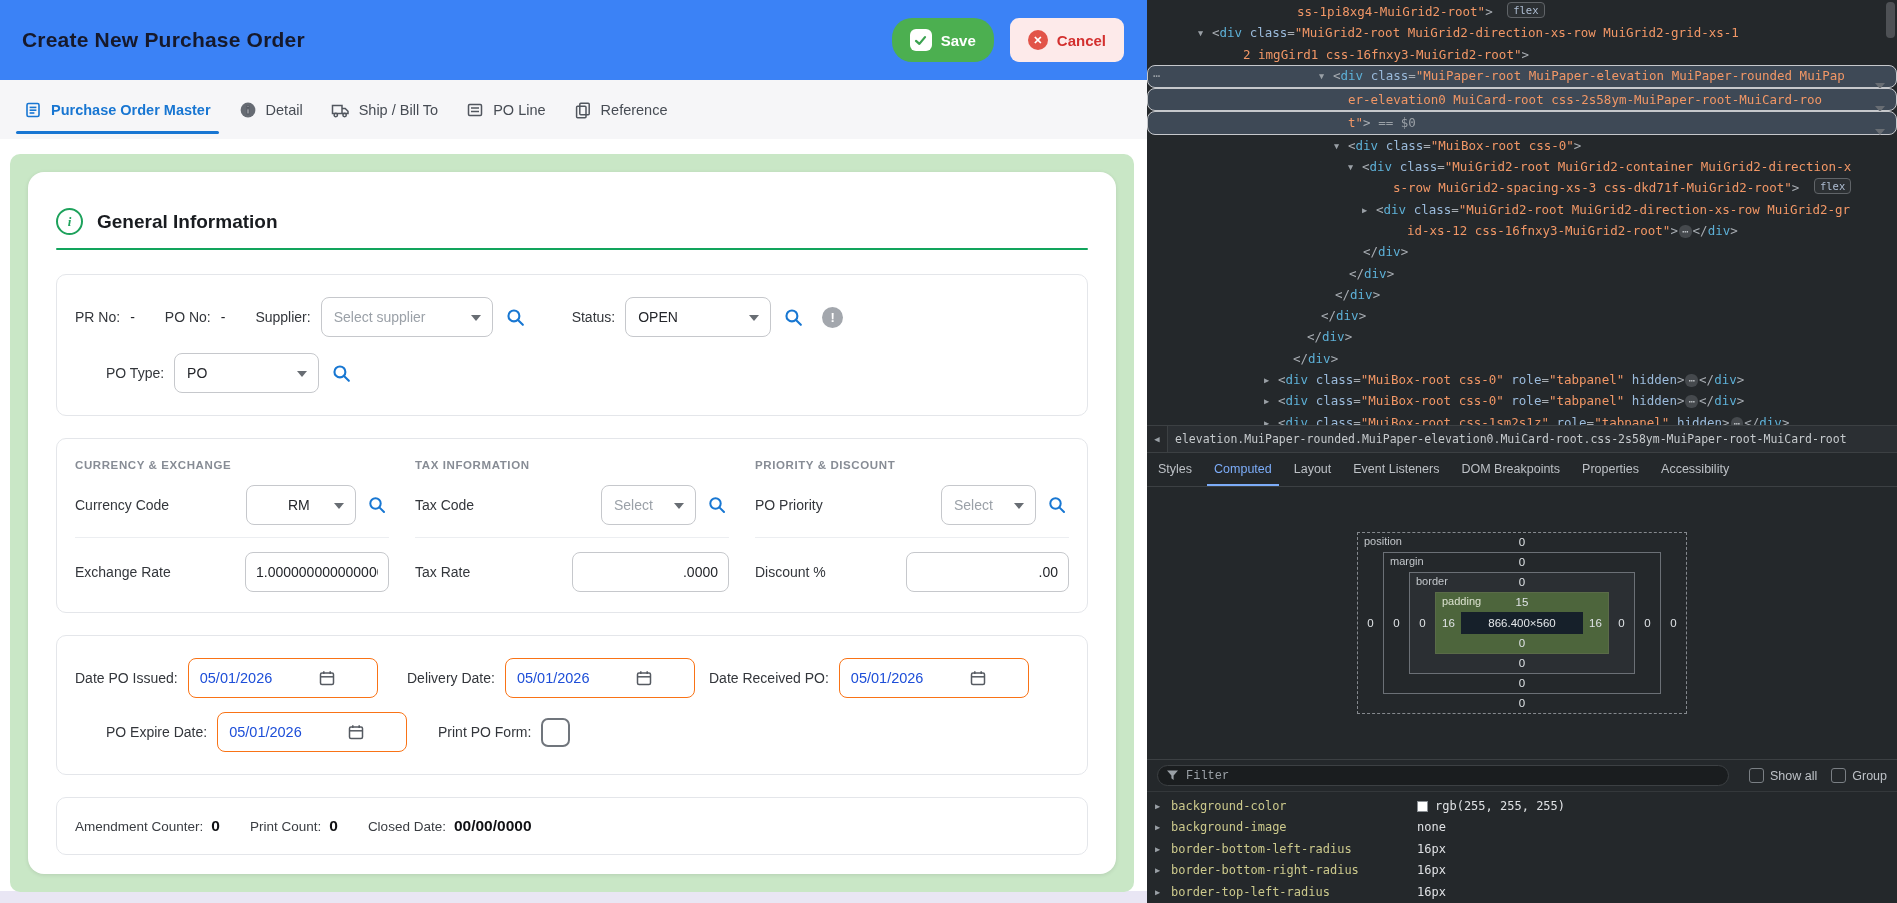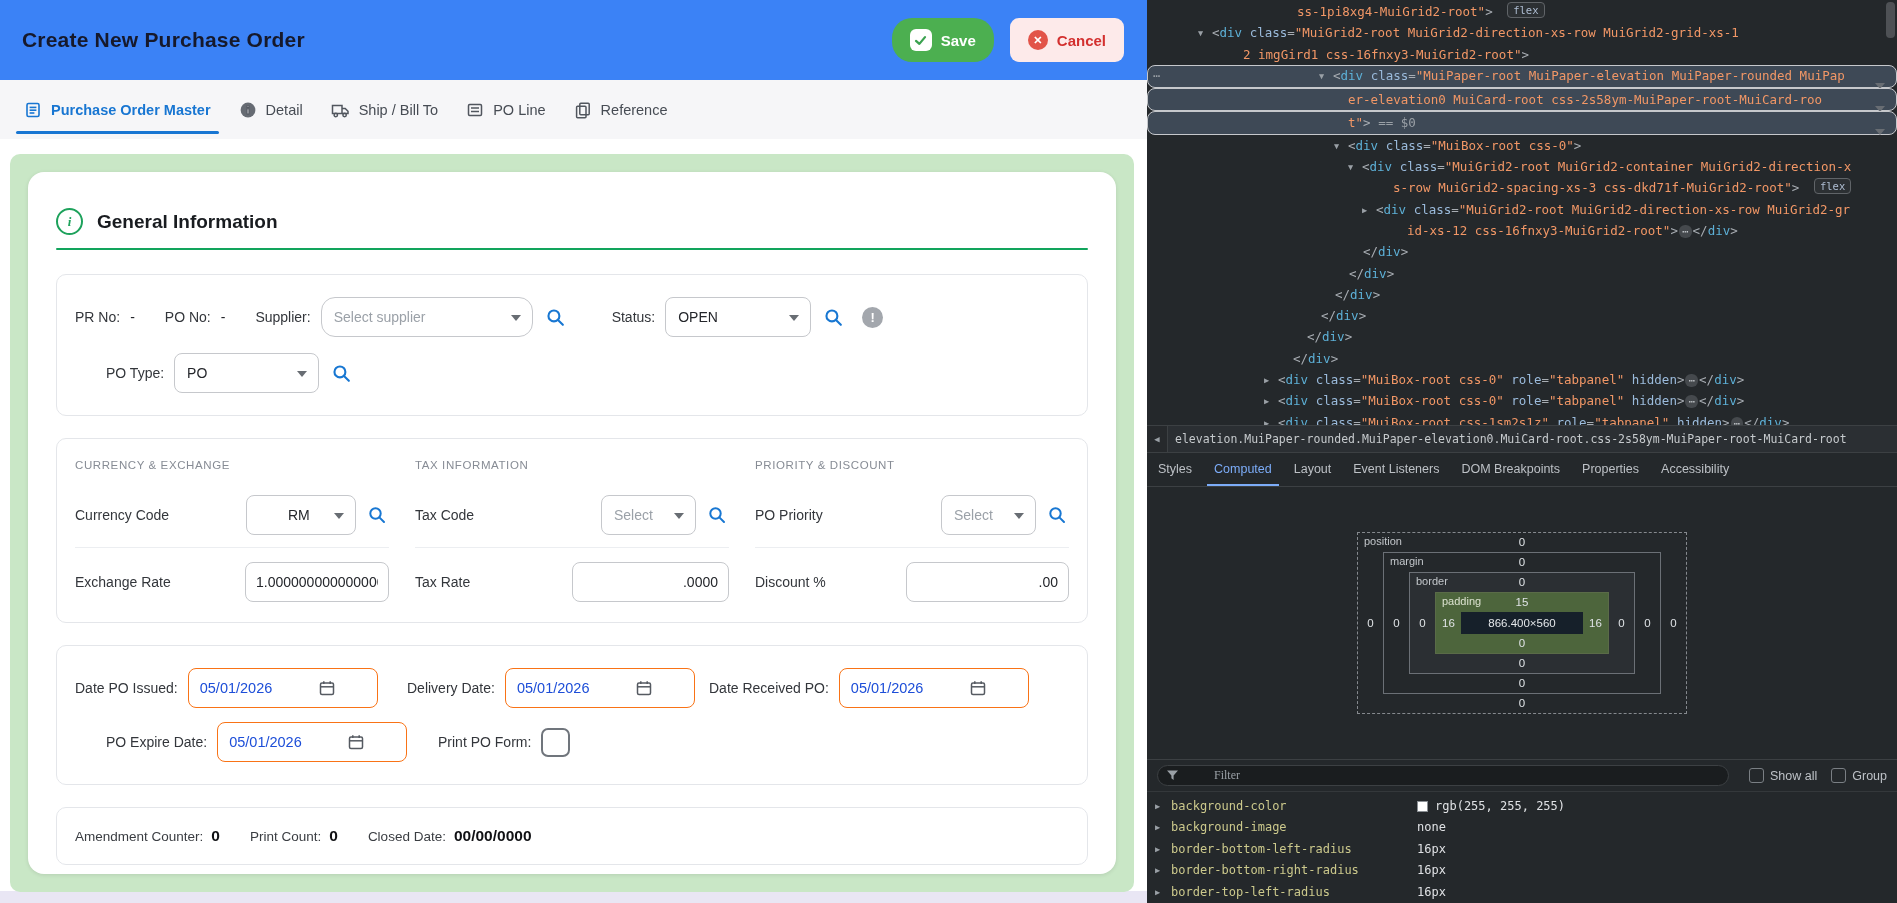--- a/index.html
+++ b/index.html
@@ -44,21 +44,21 @@
 
   .sel{position:relative;height:40px;border:1px solid #c6c8cc;border-radius:8px;background:#fff;display:flex;align-items:center;padding:0 30px 0 12px;font-size:14px;color:#24262b;font-weight:500;cursor:pointer;}
   .sel .ph{color:#9ba1a8;font-weight:normal;}
   .sel::after{content:"";position:absolute;right:11px;top:17px;border-left:5px solid transparent;border-right:5px solid transparent;border-top:6px solid #686d73;}
   .inp{height:40px;border:1px solid #c6c8cc;border-radius:8px;background:#fff;padding:0 10px;font-size:14px;color:#24262b;font-family:inherit;box-sizing:border-box;}
   .inp.right{text-align:right;}
   .sbtn{border:none;background:transparent;padding:2px;cursor:pointer;display:flex;align-items:center;}
   .warn-ic{width:21px;height:21px;border-radius:50%;background:#a3a7ad;color:#fff;font-weight:bold;font-size:13px;display:flex;align-items:center;justify-content:center;}
 
   .cols3{display:grid;grid-template-columns:1fr 1fr 1fr;column-gap:26px;}
-  .colhead{font-size:11.5px;font-weight:normal;letter-spacing:.6px;color:#878c95;margin-bottom:24px;}
+  .colhead{font-size:11.5px;font-weight:bold;letter-spacing:.6px;color:#878c95;margin-bottom:14px;}
   .crow{display:flex;align-items:center;justify-content:space-between;}
   .crow1{padding-bottom:12px;border-bottom:1px solid #eceef1;}
   .crow2{margin-top:14px;}
   .ctl{display:flex;align-items:center;gap:9px;}
 
   .dgrp{display:flex;align-items:center;gap:10px;flex:none;}
   .dg1{width:332px;} .dg2{width:302px;}
   .dinp{position:relative;width:157px;}
   .dinp input{width:190px;height:40px;border:1px solid #f97316;border-radius:8px;padding:0 34px 0 11px;font-size:14.5px;font-weight:500;color:#1d4ed8;font-family:inherit;box-sizing:border-box;}
   .cal{position:absolute;right:9px;top:11px;cursor:pointer;}
@@ -100,21 +100,21 @@
   .bml{position:absolute;top:2px;left:6px;font-size:11px;color:#c2c6ca;}
   .bm-pos{border:1px dashed #85898e;background:#24282b;}
   .bm-mar{border:1px solid #6b7076;background:#24282b;}
   .bm-bor{border:1px solid #6b7076;background:#2b2f33;}
   .bm-pad{border:1px solid #5a6b48;background:#4d653c;}
   .bm-pad > .bml{color:#dbe2cf;}
   .bmc{background:#16202a;color:#e4e7ea;font-size:11.5px;display:flex;align-items:center;justify-content:center;min-width:98px;padding:5px 12px;}
 
   .filterrow{height:31px;border-top:1px solid #3c4043;border-bottom:1px solid #34383b;display:flex;align-items:center;padding:0 10px;gap:14px;}
   .filterbox{width:572px;height:21px;background:#1a1d1f;border:1px solid #3c4043;border-radius:12px;display:flex;align-items:center;gap:6px;padding:0 9px;box-sizing:border-box;}
-  .filterbox input{flex:1;background:transparent;border:none;outline:none;color:#737373;font-size:12px;font-family:Liberation Serif, serif;margin-left:28px;}
+  .filterbox input{flex:1;background:transparent;border:none;outline:none;color:#737373;font-size:12px;font-family:Liberation Mono, monospace;}
   .filterbox input::placeholder{color:#9aa0a6;}
   .fchk{display:flex;align-items:center;gap:6px;color:#bdc1c6;font-size:12.5px;}
   .cbx{width:13px;height:13px;border:1.5px solid #7a7f84;border-radius:3px;background:#24282b;cursor:pointer;}
   .grp1{margin-left:auto;}
 
   .props{flex:1;overflow:hidden;padding-top:4px;}
   .prow{position:relative;height:21.4px;line-height:21.4px;padding-left:24px;font-family:"DejaVu Sans Mono",monospace;font-size:12px;cursor:pointer;}
   .ptri{position:absolute;left:8px;top:0;color:#9aa0a6;font-size:8.5px;}
   .pname{color:#ccc98c;}
   .pv{position:absolute;left:270px;top:0;display:flex;align-items:center;gap:7px;color:#dfe1e4;}
@@ -205,21 +205,21 @@
               <span class="lbl">PR No:</span>
               <span class="gap-s"></span>
               <span class="val">-</span>
               <span class="gap-m"></span>
               <span class="lbl">PO No:</span>
               <span class="gap-s"></span>
               <span class="val">-</span>
               <span class="gap-m"></span>
               <span class="lbl">Supplier:</span>
               <span class="gap-s"></span>
-              <div class="sel" style="width:212px;box-sizing:border-box;border-radius:14px;">
+              <div class="sel" style="width:172px;box-sizing:border-box;">
                 <span class="ph">Select supplier</span>
               </div>
               <span class="gap-s"></span>
               <button class="sbtn">
                 <svg width="21" height="21" viewBox="0 0 20 20" fill="none" stroke="#1877d2" stroke-width="2">
                     <circle cx="8.5" cy="8.5" r="5.2"></circle>
                     <line x1="12.6" y1="12.6" x2="17" y2="17" stroke-linecap="round"></line>
                   </svg>
               </button>
               <span class="gap-l"></span>

